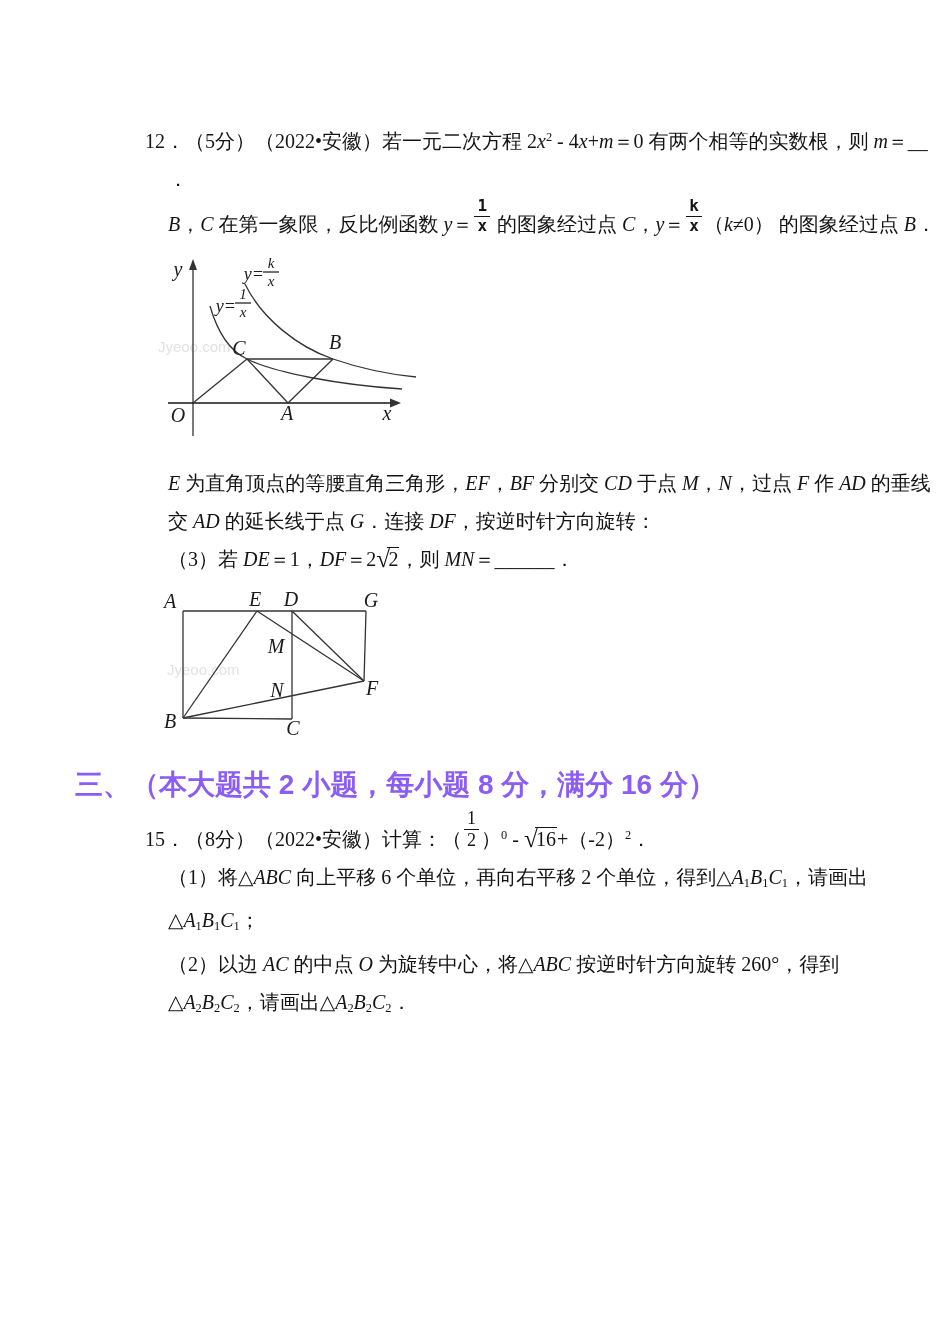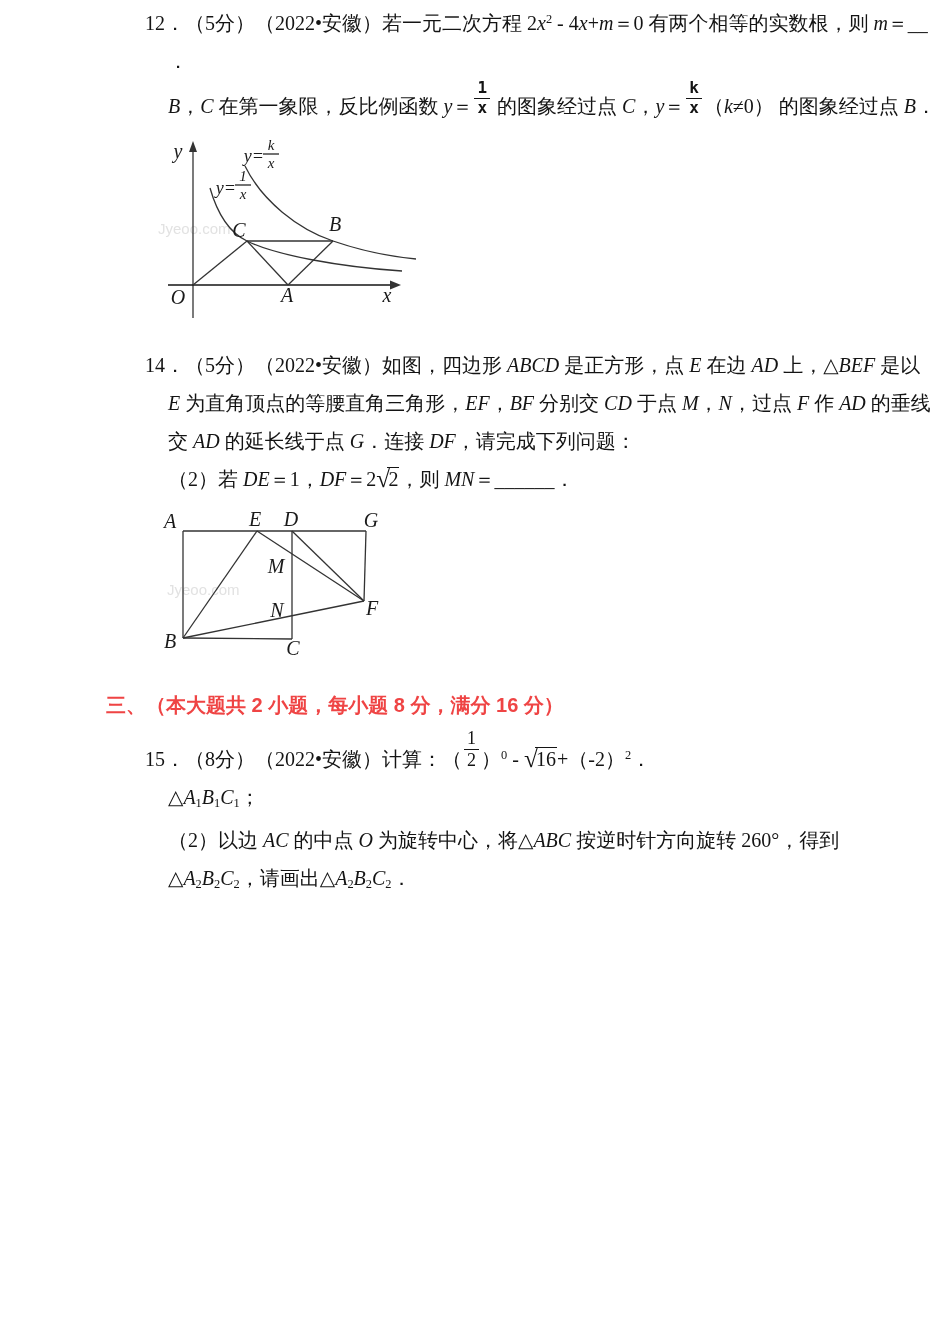--- a/index.html
+++ b/index.html
@@ -1,37 +1,37 @@
 <!DOCTYPE html>
 <html><head>
 <meta charset="utf-8">
 <style>
   html,body{margin:0;padding:0;background:#ffffff;}
   body{width:950px;height:1344px;overflow:hidden;position:relative;
        font-family:"Liberation Serif","DejaVu Serif",serif;
        font-size:20px;color:#141414;}
-  .doc{position:absolute;inset:0;box-sizing:border-box;}
+  .doc{position:absolute;inset:0;padding-top:118px;box-sizing:border-box;}
   .line{margin-left:145px;min-height:38px;line-height:38px;white-space:nowrap;}
   .line.ind{margin-left:168px;}
   .it{font-style:italic;}
   .sup{font-size:0.62em;vertical-align:0.55em;letter-spacing:0;}
   .sub{font-size:0.62em;vertical-align:-0.22em;}
   .frac{display:inline-block;text-align:center;line-height:1.05;margin:0 2px;vertical-align:baseline;}
   .frac .fn{display:block;border-bottom:1.5px solid #141414;padding:0 3px 1px;}
   .frac .fd{display:block;padding-top:1px;}
   .frac.mono{font-family:"DejaVu Sans Mono",monospace;font-weight:bold;font-size:16px;}
   .frac.serif{font-size:18px;}
   .sqrt{white-space:nowrap;}
   .sqrt .rad{font-size:1.28em;margin-right:-3px;vertical-align:-1px;}
   .sqrt .rc{border-top:1.6px solid #141414;padding:0 1px;}
   .figure{position:relative;}
   .fig13{margin:10px 0 10px 150px;}
   .fig14{margin:14px 0 0 152px;}
-  .section-header{margin:16px 0 0 106px;height:40px;line-height:40px;
-       font-family:"Liberation Sans","DejaVu Sans",sans-serif;font-weight:bold;font-size:20px;color:#ef4444;}
+  .section-header{margin:16px 0 0 75px;height:40px;line-height:40px;
+       font-family:"Liberation Sans","DejaVu Sans",sans-serif;font-weight:bold;font-size:28px;color:#8b5cf6;}
   #q15{margin-top:4px;}
   svg text{font-family:"Liberation Serif","DejaVu Serif",serif;fill:#1a1a1a;}
   svg .vtx{font-size:20px;font-style:italic;}
   svg .cl{font-size:18px;font-style:italic;}
   svg .cls{font-size:15px;font-style:italic;}
   svg .wm{font-size:15px;fill:#e2e2e2;font-style:normal;font-family:"Liberation Sans",sans-serif;}
   svg line, svg path, svg polyline{stroke:#333;stroke-width:1.3;fill:none;}
   svg .fb{stroke:#141414;stroke-width:1.2;}
   svg polygon{fill:#333;stroke:none;}
 </style>
@@ -79,24 +79,23 @@
       <text class="cls" x="93" y="64" text-anchor="middle">x</text>
 
       <text class="cl" x="114" y="27" text-anchor="end">y=</text>
       <text class="cls" x="121" y="15" text-anchor="middle">k</text>
       <line x1="113" y1="19" x2="129" y2="19" class="fb"></line>
       <text class="cls" x="121" y="33" text-anchor="middle">x</text>
     </svg>
   </div>
 
   <div class="q" id="q14">
-      <div class="line"><span class="">14．（5分）（2022•安徽）如图，四边形 </span><span class="it">ABCD</span><span class=""> 是正方形，点 </span><span class="it">E</span><span class=""> 在边 </span><span class="it">AD</span><span class=""> 上，△</span><span class="it">BEF</span><span class=""> 是以</span></div>
       <div class="line ind"><span class="it">E</span><span class=""> 为直角顶点的等腰直角三角形，</span><span class="it">EF</span><span class="">，</span><span class="it">BF</span><span class=""> 分别交 </span><span class="it">CD</span><span class=""> 于点 </span><span class="it">M</span><span class="">，</span><span class="it">N</span><span class="">，过点 </span><span class="it">F</span><span class=""> 作 </span><span class="it">AD</span><span class=""> 的垂线</span></div>
-      <div class="line ind"><span class="">交 </span><span class="it">AD</span><span class=""> 的延长线于点 </span><span class="it">G</span><span class="">．连接 </span><span class="it">DF</span><span class="">，请完成下列问题：</span></div>
-      <div class="line ind"><span class="">（2）若 </span><span class="it">DE</span><span class="">＝1，</span><span class="it">DF</span><span class="">＝2</span><span class="sqrt"><span class="rad">√</span><span class="rc">2</span></span><span class="">，则 </span><span class="it">MN</span><span class="">＝______．</span></div>
+      <div class="line ind"><span class="">交 </span><span class="it">AD</span><span class=""> 的延长线于点 </span><span class="it">G</span><span class="">．连接 </span><span class="it">DF</span><span class="">，按逆时针方向旋转：</span></div>
+      <div class="line ind"><span class="">（3）若 </span><span class="it">DE</span><span class="">＝1，</span><span class="it">DF</span><span class="">＝2</span><span class="sqrt"><span class="rad">√</span><span class="rc">2</span></span><span class="">，则 </span><span class="it">MN</span><span class="">＝______．</span></div>
     </div>
 
   <div class="figure fig14">
     <svg width="235" height="152" viewBox="0 0 235 152">
       <text class="wm" x="15" y="83">Jyeoo.com</text>
 
       <line x1="31" y1="19" x2="214" y2="19"></line>
       <line x1="31" y1="19" x2="31" y2="126"></line>
       <line x1="31" y1="126" x2="140" y2="127"></line>
       <line x1="140" y1="19" x2="140" y2="127"></line>
@@ -118,18 +117,19 @@
     </svg>
   </div>
 
   <div class="section-header">三、（本大题共 2 小题，每小题 8 分，满分 16 分）</div>
 
   <div class="q" id="q15">
       <div class="line"><span class="">15．（8分）（2022•安徽）计算：</span><span class="">（</span><span class="frac serif"><span class="fn">1</span><span class="fd">2</span></span><span class="">）</span><span class="sup">0</span><span class=""> - </span><span class="sqrt"><span class="rad">√</span><span class="rc">16</span></span><span class="">+（-2）</span><span class="sup">2</span><span class="">．</span></div>
     </div>
 
   <div class="q" id="q16">
+      <div class="line ind"><span class="">（1）将△</span><span class="it">ABC</span><span class=""> 向上平移 6 个单位，再向右平移 2 个单位，得到△</span><span class="it">A</span><span class="sub">1</span><span class="it">B</span><span class="sub">1</span><span class="it">C</span><span class="sub">1</span><span class="">，请画出</span></div>
       <div class="line ind"><span class="">△</span><span class="it">A</span><span class="sub">1</span><span class="it">B</span><span class="sub">1</span><span class="it">C</span><span class="sub">1</span><span class="">；</span></div>
       <div class="line ind"><span class="">（2）以边 </span><span class="it">AC</span><span class=""> 的中点 </span><span class="it">O</span><span class=""> 为旋转中心，将△</span><span class="it">ABC</span><span class=""> 按逆时针方向旋转 260°，得到</span></div>
       <div class="line ind"><span class="">△</span><span class="it">A</span><span class="sub">2</span><span class="it">B</span><span class="sub">2</span><span class="it">C</span><span class="sub">2</span><span class="">，请画出△</span><span class="it">A</span><span class="sub">2</span><span class="it">B</span><span class="sub">2</span><span class="it">C</span><span class="sub">2</span><span class="">．</span></div>
     </div>
 
 </div>
 
 </body></html>

